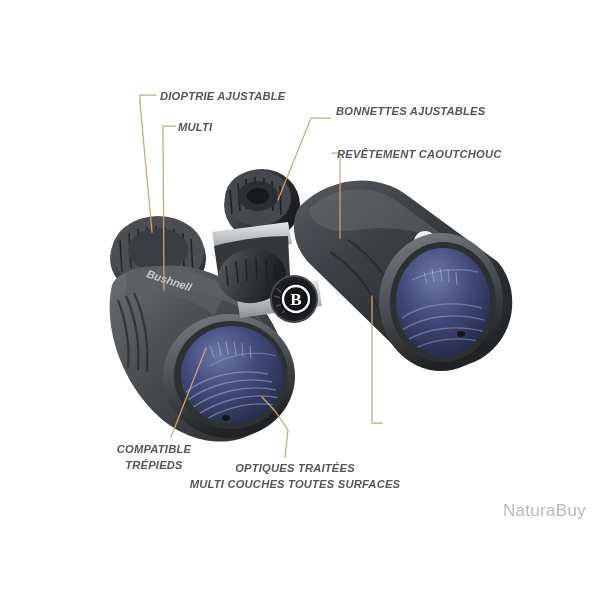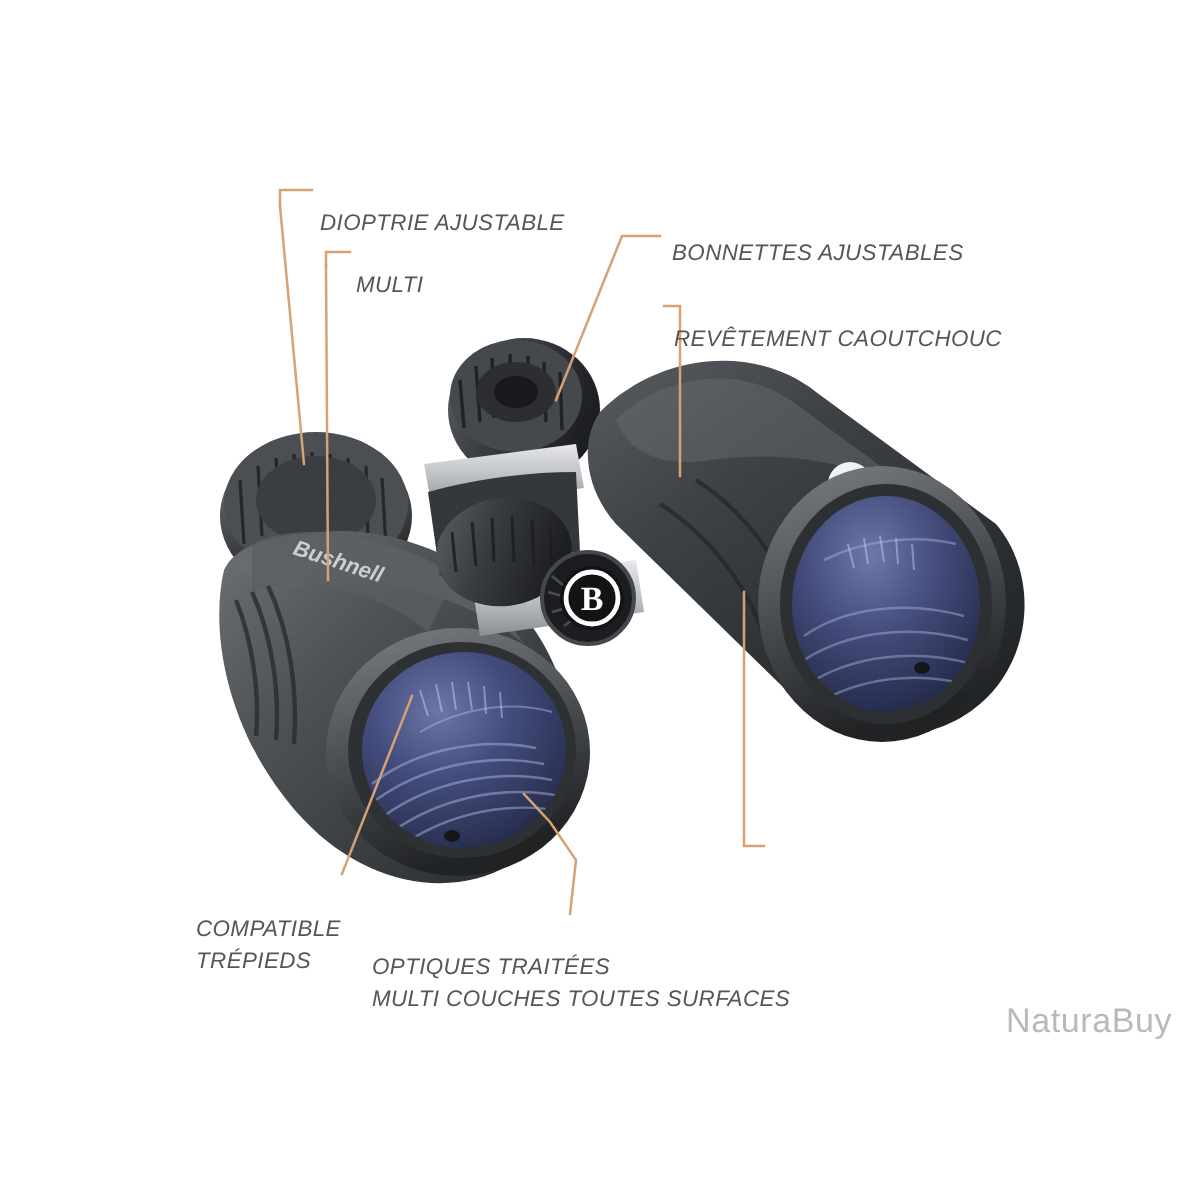--- a/index.html
+++ b/index.html
@@ -3,30 +3,29 @@
 <meta charset="utf-8">
 <style>
   html,body{margin:0;padding:0;background:#ffffff;}
   body{width:600px;height:600px;overflow:hidden;font-family:"Liberation Sans",sans-serif;}
   #stage{position:relative;width:600px;height:600px;background:#ffffff;}
 
   
   .label{
     position:absolute;
     font-family:"Liberation Sans",sans-serif;
-    font-weight:normal;
+    font-weight:bold;
     font-style:italic;
     color:#55565b;
     letter-spacing:.2px;
     white-space:nowrap;
     line-height:1.45;
-    margin-top:16px;
   }
   .label.s11{font-size:11.2px;}
-  .label.center{white-space:normal;}
+  .label.center{text-align:center;white-space:normal;}
 
   .watermark{
     position:absolute;
     font-family:"Liberation Sans",sans-serif;
     font-style:normal;
     font-weight:normal;
     color:#b9b9b9;
     font-size:17px;
     letter-spacing:.3px;
     margin-top:26px;

